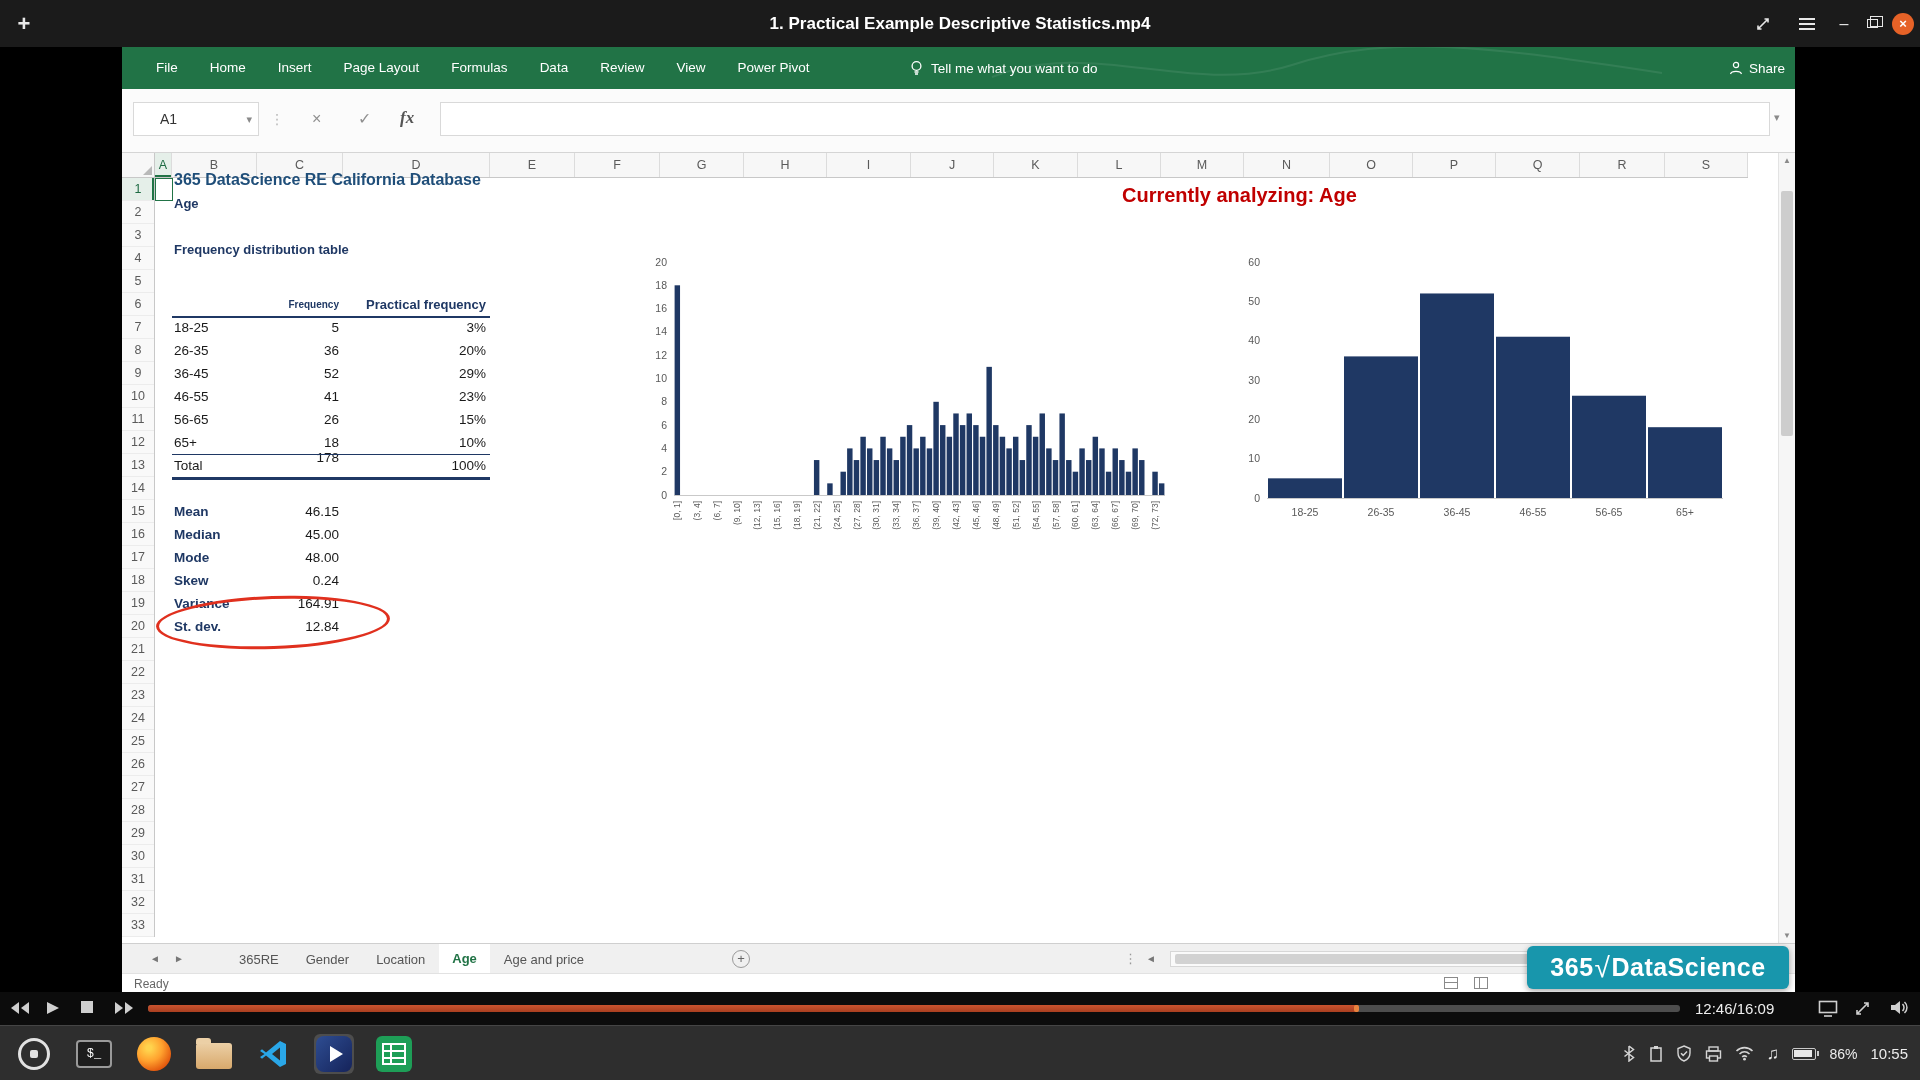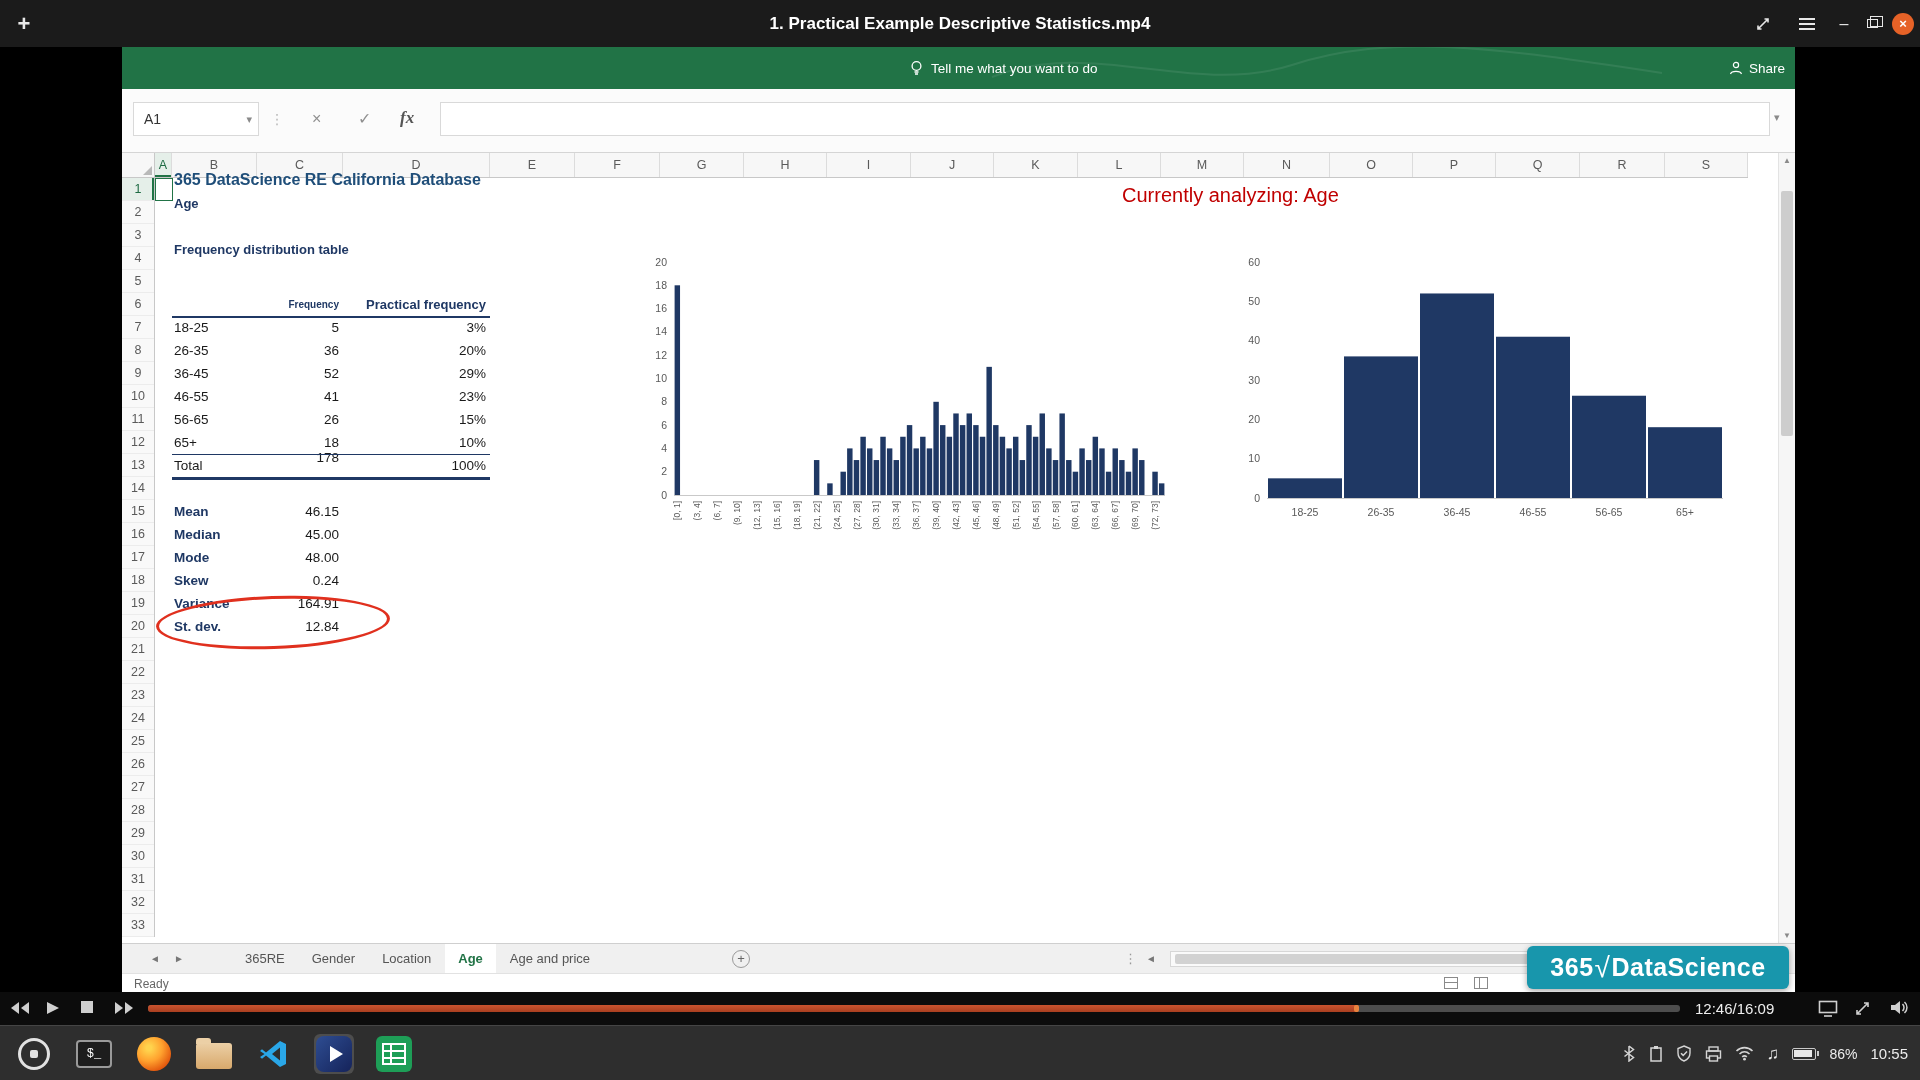--- a/index.html
+++ b/index.html
@@ -30,21 +30,21 @@
   #ribbon{position:absolute;left:0;top:0;width:100%;height:42px;background:#217346;color:#fff}
   #ribbon-tabs{position:absolute;left:18px;top:0;display:flex}
   .rtab{padding:0 16px;line-height:42px;font-size:13.5px;color:#fff;white-space:nowrap}
   #tellme{position:absolute;left:788px;top:0;height:42px;display:flex;align-items:center;gap:8px;font-size:13.5px;color:#fff}
   #share{position:absolute;right:10px;top:0;height:42px;display:flex;align-items:center;gap:6px;font-size:13.5px;color:#fff}
   .scribble{position:absolute;left:850px;top:0;pointer-events:none;opacity:.08}
 
   
   #fband{position:absolute;left:0;top:42px;width:100%;height:64px;background:#fbfbfb;border-bottom:1px solid #d5d5d5}
   #namebox{position:absolute;left:11px;top:13px;width:126px;height:34px;background:#fff;border:1px solid #d9d9d9;
-    font-size:14px;color:#333;line-height:32px;padding-left:10px}
+    font-size:14px;color:#333;line-height:32px;padding-left:26px}
   #namebox .nb-arrow{position:absolute;right:6px;top:0;color:#8a8a8a;font-size:11px}
   .fb-dots{position:absolute;left:148px;top:22px;color:#b8b8b8;font-size:14px}
   .fb-btn{position:absolute;top:20px;color:#8f8f8f;font-size:16px;line-height:20px}
   #fb-cancel{left:190px}
   #fb-check{left:236px}
   #fb-fx{position:absolute;left:278px;top:19px;font-family:"Liberation Serif",serif;font-style:italic;
     font-weight:bold;font-size:17px;color:#555}
   #fb-input{position:absolute;left:318px;top:13px;width:1330px;height:34px;background:#fff;border:1px solid #d9d9d9}
   #fb-expand{position:absolute;left:1652px;top:22px;color:#8a8a8a;font-size:11px}
 
@@ -58,21 +58,21 @@
   #row-headers{position:absolute;left:0;top:131px;width:33px;background:#f9f9f9;border-right:1px solid #c8c8c8}
   .rowhead{height:23px;line-height:23px;text-align:center;font-size:12.5px;color:#5a5a5a;border-bottom:1px solid #ececec}
   .rowhead.sel{background:#e5efe9;color:#1e6b43;box-shadow:inset -2px 0 0 #217346}
   #sel-a1{position:absolute;left:33px;top:131px;width:18px;height:23px;border:1.5px solid #217346}
 
   
   .cell{position:absolute;white-space:nowrap;font-size:13.5px;height:18px;line-height:18px;color:#1a1a1a}
   .navy{color:#1f3864;font-weight:bold}
   .rt{text-align:right}
   #doc-title{left:52px;top:123px;font-size:16px;font-weight:bold;color:#1f4e79;height:20px;line-height:20px}
-  #analyzing{left:1000px;top:136px;font-size:20px;font-weight:normal;color:#c00000;height:24px;line-height:24px}
+  #analyzing{left:1000px;top:136px;font-size:20px;font-weight:bold;color:#c00000;height:24px;line-height:24px}
   .f-label{left:52px}
   .f-val{left:135px;width:82px}
   .f-pct{left:221px;width:143px}
   .hdr-freq{left:117px;width:100px;font-size:10px}
   .hdr-rel{left:208px;width:156px;font-size:13px}
   .tline{position:absolute;left:50px;width:318px;background:#1f3864}
   #ellipse{position:absolute;left:34px;top:549px;width:234px;height:53px;border:3px solid #e0301e;
     border-radius:50%;transform:rotate(-2deg)}
 
   
@@ -82,21 +82,21 @@
 
   
   #vscroll{position:absolute;left:1656px;top:106px;width:17px;height:790px;background:#f6f6f6;border-left:1px solid #e3e3e3}
   #vscroll .arr{position:absolute;left:0;width:16px;height:15px;text-align:center;font-size:8px;color:#8a8a8a;line-height:15px}
   #vscroll .thumb{position:absolute;left:2px;top:38px;width:12px;height:245px;background:#cdcdcd;border-radius:2px}
 
   
   #tabbar{position:absolute;left:0;top:896px;width:100%;height:30px;background:#f0f0f0;border-top:1px solid #cfcfcf}
   .tabnav{position:absolute;top:0;height:30px;line-height:30px;color:#777;font-size:10px}
   #tabs-left1{left:28px}#tabs-left2{left:52px}
-  #sheet-tabs{position:absolute;left:110px;top:0;height:30px;display:flex;align-items:flex-start}
+  #sheet-tabs{position:absolute;left:104px;top:0;height:30px;display:flex;align-items:center}
   .sheettab{padding:0 13px;line-height:29px;font-size:13px;color:#555;white-space:nowrap}
   .sheettab.active{background:#fff;color:#217346;font-weight:bold;border-bottom:2px solid #217346}
   .tabsep{width:1px;background:#c9c9c9;margin:8px 0}
   #new-sheet{position:absolute;left:610px;top:6px;width:18px;height:18px;border:1px solid #9a9a9a;border-radius:50%;
     color:#666;font-size:13px;line-height:16px;text-align:center}
   #tab-dots{position:absolute;left:1002px;top:0;line-height:30px;color:#999;font-size:13px}
   #tab-leftarrow{position:absolute;left:1024px;top:0;line-height:30px;color:#777;font-size:10px}
   #hscroll{position:absolute;left:1048px;top:7px;width:602px;height:16px;background:#fafafa;border:1px solid #d7d7d7}
   #hscroll .thumb{position:absolute;left:4px;top:2px;width:360px;height:10px;background:#d2d2d2;border-radius:2px}
 
@@ -171,20 +171,31 @@
       <i></i>
     </div>
   <div class="tb-ico" id="tb-close">
     <span class="ball"><span>×</span></span>
   </div>
 </div>
 
 <div id="excel">
 
   <div id="ribbon">
+    <div id="ribbon-tabs">
+        <div class="rtab">File</div>
+        <div class="rtab">Home</div>
+        <div class="rtab">Insert</div>
+        <div class="rtab">Page Layout</div>
+        <div class="rtab">Formulas</div>
+        <div class="rtab">Data</div>
+        <div class="rtab">Review</div>
+        <div class="rtab">View</div>
+        <div class="rtab">Power Pivot</div>
+      </div>
     <svg class="scribble" width="700" height="42" viewBox="0 0 700 42">
       <path d="M20 30 C120 -10 220 50 320 18 S 520 0 690 26" stroke="#ffffff" stroke-width="2" fill="none"></path>
     </svg>
     <div id="tellme">
       <svg class="icon" width="13" height="16" viewBox="0 0 13 16">
         <circle cx="6.5" cy="6" r="4.4" stroke="#fff" stroke-width="1.3" fill="none"></circle>
         <path d="M4.5 12 h4 M5 14 h3" stroke="#fff" stroke-width="1.3"></path>
       </svg>
       <span>Tell me what you want to do</span>
     </div>

